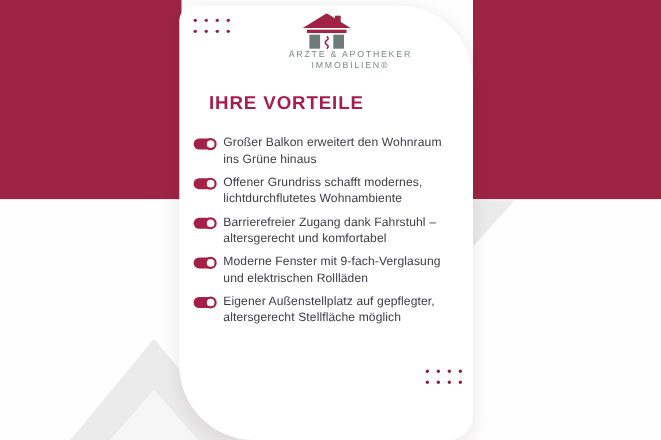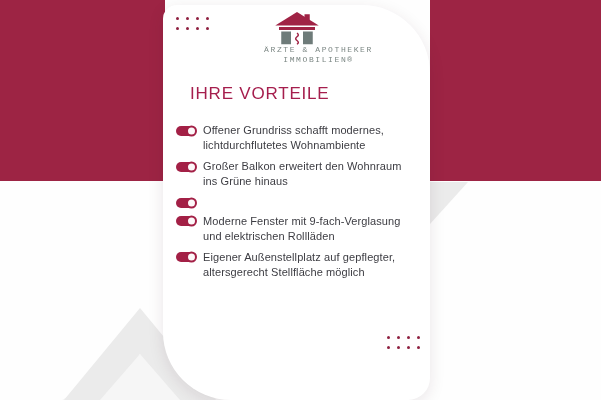--- a/index.html
+++ b/index.html
@@ -32,30 +32,30 @@
   
   .dots{position:absolute;display:grid;grid-template-columns:repeat(4,3.4px);gap:6.5px;}
   .dots-tl{left:13px;top:12px;}
   .dots-br{left:224px;top:331px;}
   .dots span{width:3.4px;height:3.4px;border-radius:50%;background:var(--dot);display:block;}
 
   
   .logo{position:absolute;left:0;right:0;top:7px;text-align:center;}
   .logo svg{display:block;margin:0 auto;}
   .logo-line{
-    font-family:Liberation Mono, monospace;color:var(--logo-text);
+    font-family:Liberation Sans, sans-serif;color:var(--logo-text);
     font-size:8px;letter-spacing:1.6px;line-height:9.5px;font-variant:small-caps;
     text-transform:uppercase;
     padding-left:44px;
   }
 
   
   .title{
     position:absolute;left:27px;top:79px;color:var(--title);
-    font-size:17px;font-weight:normal;letter-spacing:0.8px;
+    font-size:17px;font-weight:bold;letter-spacing:0.8px;
   }
 
   
   .benefits{position:absolute;left:13px;top:118px;width:244px;}
   .benefit{display:flex;align-items:flex-start;margin-bottom:6px;}
   .pill{
     position:relative;flex:none;width:19px;height:10px;border-radius:6px;
     background:var(--pill);margin-top:2.5px;margin-right:8px;
   }
   .pill::after{
@@ -116,28 +116,29 @@
       </svg>
       <div class="logo-line">ÄRZTE &amp; APOTHEKER</div>
       <div class="logo-line">IMMOBILIEN®</div>
     </div>
 
     <div class="title">IHRE VORTEILE</div>
 
     <div class="benefits">
         <div class="benefit">
           <span class="pill"></span>
+          <div class="benefit-text">Großer Balkon erweitert den Wohnraum ins Grüne hinaus</div>
+        </div>
+        <div class="benefit">
+          <span class="pill"></span>
           <div class="benefit-text">Offener Grundriss schafft modernes, lichtdurchflutetes Wohnambiente</div>
         </div>
         <div class="benefit">
           <span class="pill"></span>
-          <div class="benefit-text">Großer Balkon erweitert den Wohnraum ins Grüne hinaus</div>
-        </div>
-        <div class="benefit">
-          <span class="pill"></span>
+          <div class="benefit-text">Barrierefreier Zugang dank Fahrstuhl – altersgerecht und komfortabel</div>
         </div>
         <div class="benefit">
           <span class="pill"></span>
           <div class="benefit-text">Moderne Fenster mit 9-fach-Verglasung und elektrischen Rollläden</div>
         </div>
         <div class="benefit">
           <span class="pill"></span>
           <div class="benefit-text">Eigener Außenstellplatz auf gepflegter, altersgerecht Stellfläche möglich</div>
         </div>
       </div>

